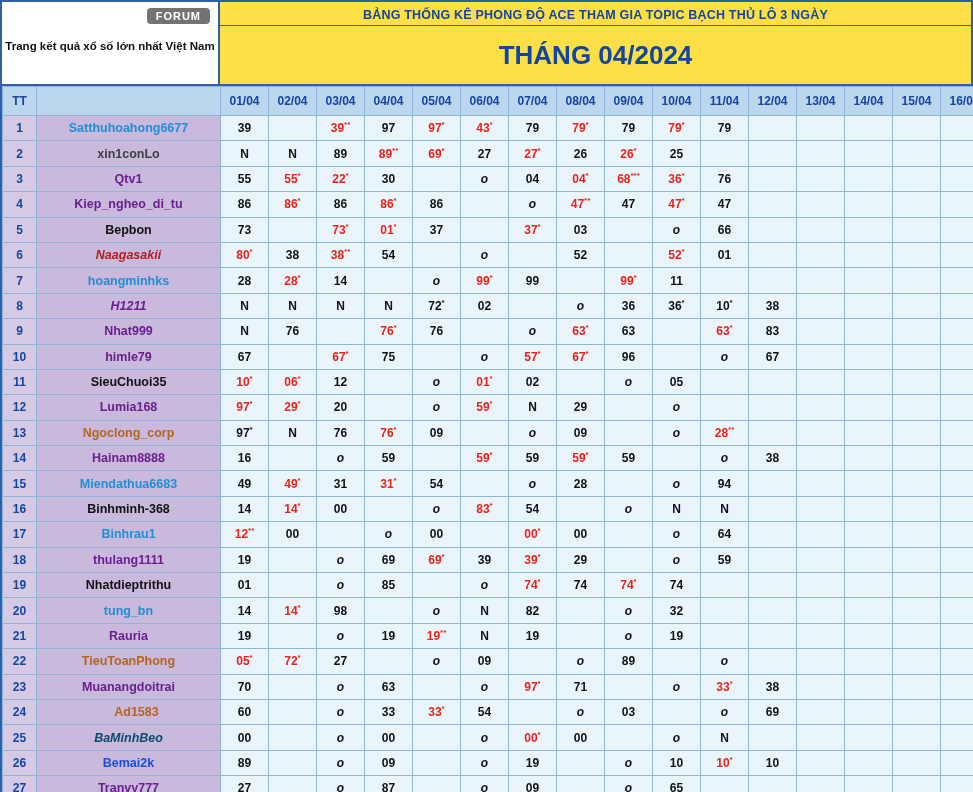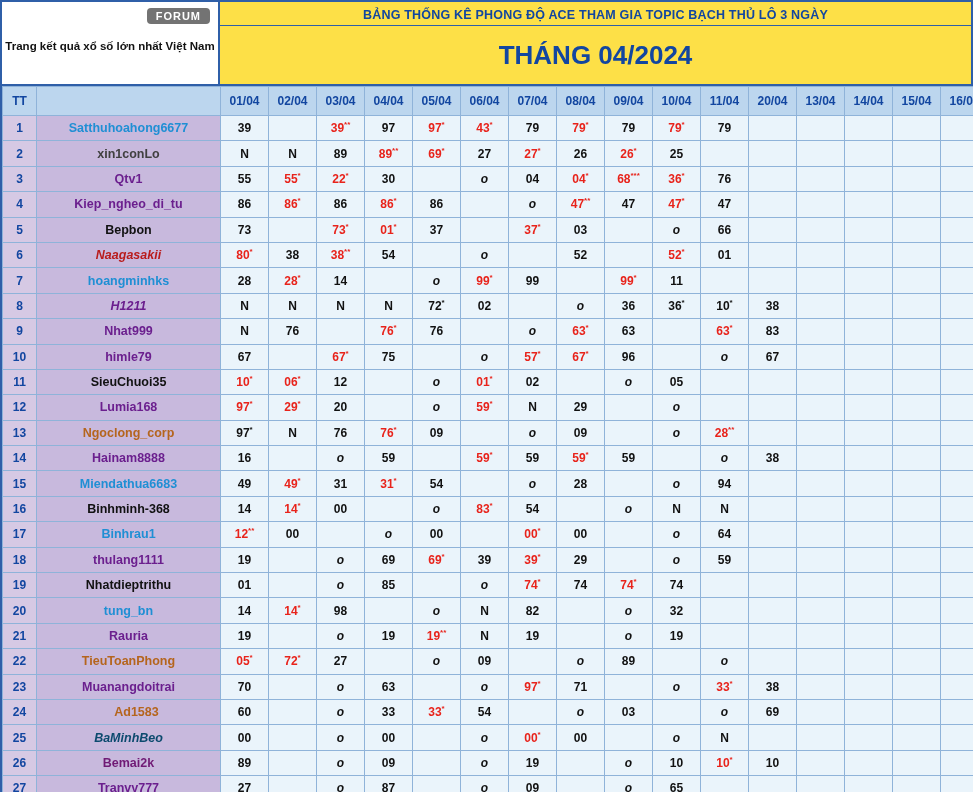--- a/index.html
+++ b/index.html
@@ -79,21 +79,21 @@
         <th>02/04</th>
         <th>03/04</th>
         <th>04/04</th>
         <th>05/04</th>
         <th>06/04</th>
         <th>07/04</th>
         <th>08/04</th>
         <th>09/04</th>
         <th>10/04</th>
         <th>11/04</th>
-        <th>20/04</th>
+        <th>12/04</th>
         <th>13/04</th>
         <th>14/04</th>
         <th>15/04</th>
         <th>16/04</th>
 
       </tr>
     </thead>
     <tbody id="tbody">
         <tr>
           <td class="tt">1</td>
@@ -590,21 +590,21 @@
           <td class="day"><span class="o">o</span></td>
           <td class="day"><span class="cell-val blk">N</span></td>
           <td class="day"></td>
           <td class="day"></td>
           <td class="day"></td>
           <td class="day"></td>
           <td class="day"></td>
         </tr>
         <tr>
           <td class="tt">26</td>
-          <td class="name" style="color: #701a75; margin-left: 8px;">Bemai2k</td>
+          <td class="name" style="color: #1d4ed8; margin-left: 8px;">Bemai2k</td>
           <td class="day"><span class="cell-val blk">89</span></td>
           <td class="day"></td>
           <td class="day"><span class="o">o</span></td>
           <td class="day"><span class="cell-val blk">09</span></td>
           <td class="day"></td>
           <td class="day"><span class="o">o</span></td>
           <td class="day"><span class="cell-val blk">19</span></td>
           <td class="day"></td>
           <td class="day"><span class="o">o</span></td>
           <td class="day"><span class="cell-val blk">10</span></td>

